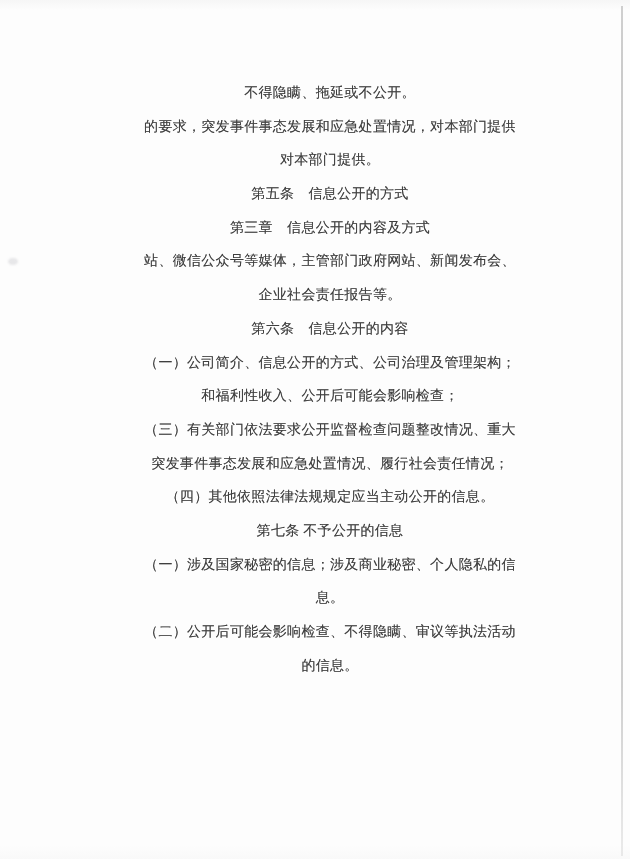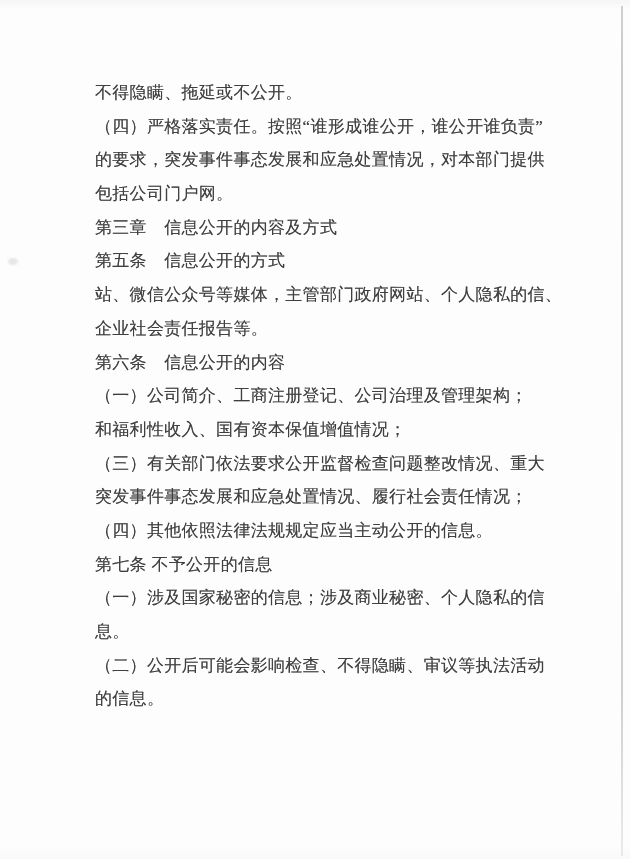--- a/index.html
+++ b/index.html
@@ -21,24 +21,25 @@
       linear-gradient(to bottom, #f6f6f6 0px, rgba(253,253,253,0) 10px),
       linear-gradient(to top, #f9f9f9 0px, rgba(253,253,253,0) 14px),
       #fdfdfd;
   }
   .text-block {
     position: absolute;
     left: 95px;
     top: 76px;
     width: 470px;
     color: #3f3f3f;
-    font-size: 17px;
+    font-size: 14px;
     line-height: 33.7px;
     letter-spacing: 0.3px;
     text-shadow: 0 0 0.6px rgba(70,70,70,0.55);
+    text-align: center;
     -webkit-font-smoothing: antialiased;
   }
   .line {
     white-space: nowrap;
     height: 33.7px;
   }
   .edge-line {
     position: absolute;
     left: 621px;
     top: 6px;
@@ -61,30 +62,29 @@
     filter: blur(1px);
   }
 </style>
 </head>
 <body>
 
 <div class="viewport">
   <div class="page">
     <div class="text-block">
       <div class="line">不得隐瞒、拖延或不公开。</div>
-      <div class="line">（四）严格落实责任。按照“谁形成谁公开，谁公开谁负责”</div>
       <div class="line">的要求，突发事件事态发展和应急处置情况，对本部门提供</div>
-      <div class="line">包括公司门户网。</div>
+      <div class="line">对本部门提供。</div>
+      <div class="line">第五条　信息公开的方式</div>
       <div class="line">第三章　信息公开的内容及方式</div>
-      <div class="line">第五条　信息公开的方式</div>
-      <div class="line">站、微信公众号等媒体，主管部门政府网站、个人隐私的信、</div>
+      <div class="line">站、微信公众号等媒体，主管部门政府网站、新闻发布会、</div>
       <div class="line">企业社会责任报告等。</div>
       <div class="line">第六条　信息公开的内容</div>
-      <div class="line">（一）公司简介、工商注册登记、公司治理及管理架构；</div>
-      <div class="line">和福利性收入、国有资本保值增值情况；</div>
+      <div class="line">（一）公司简介、信息公开的方式、公司治理及管理架构；</div>
+      <div class="line">和福利性收入、公开后可能会影响检查；</div>
       <div class="line">（三）有关部门依法要求公开监督检查问题整改情况、重大</div>
       <div class="line">突发事件事态发展和应急处置情况、履行社会责任情况；</div>
       <div class="line">（四）其他依照法律法规规定应当主动公开的信息。</div>
       <div class="line">第七条 不予公开的信息</div>
       <div class="line">（一）涉及国家秘密的信息；涉及商业秘密、个人隐私的信</div>
       <div class="line">息。</div>
       <div class="line">（二）公开后可能会影响检查、不得隐瞒、审议等执法活动</div>
       <div class="line">的信息。</div>
     </div>
     <div class="edge-line"></div>

